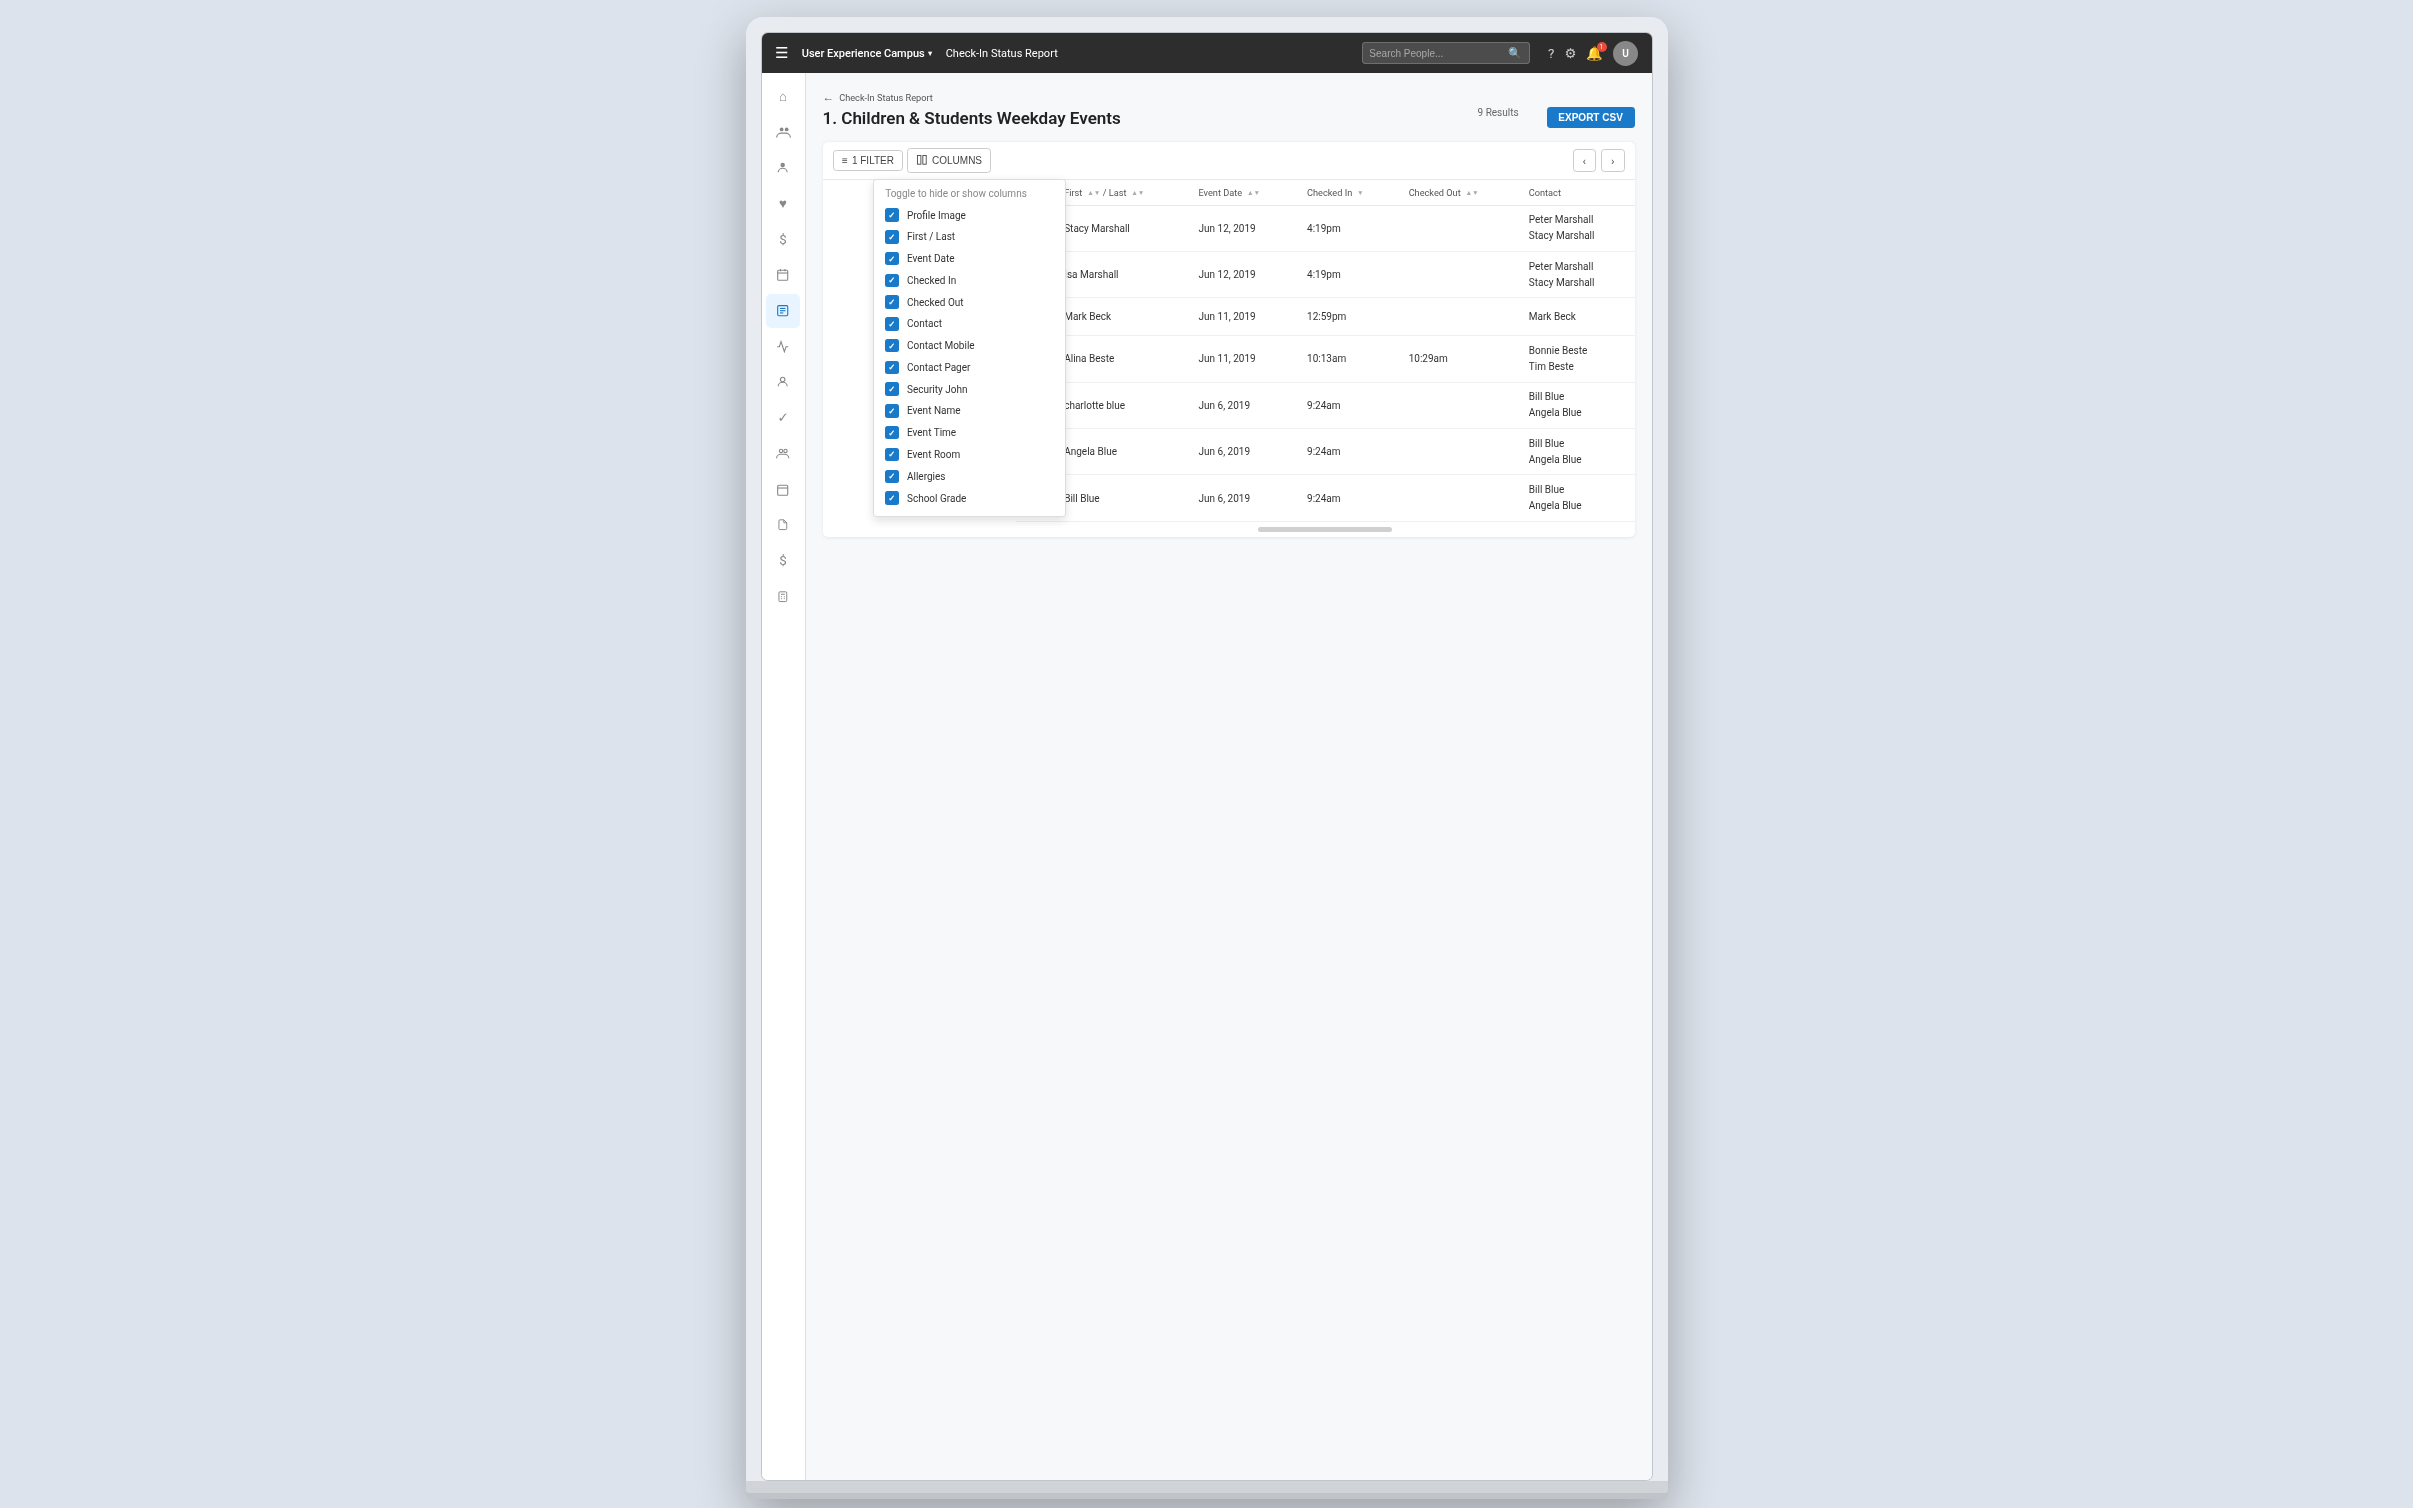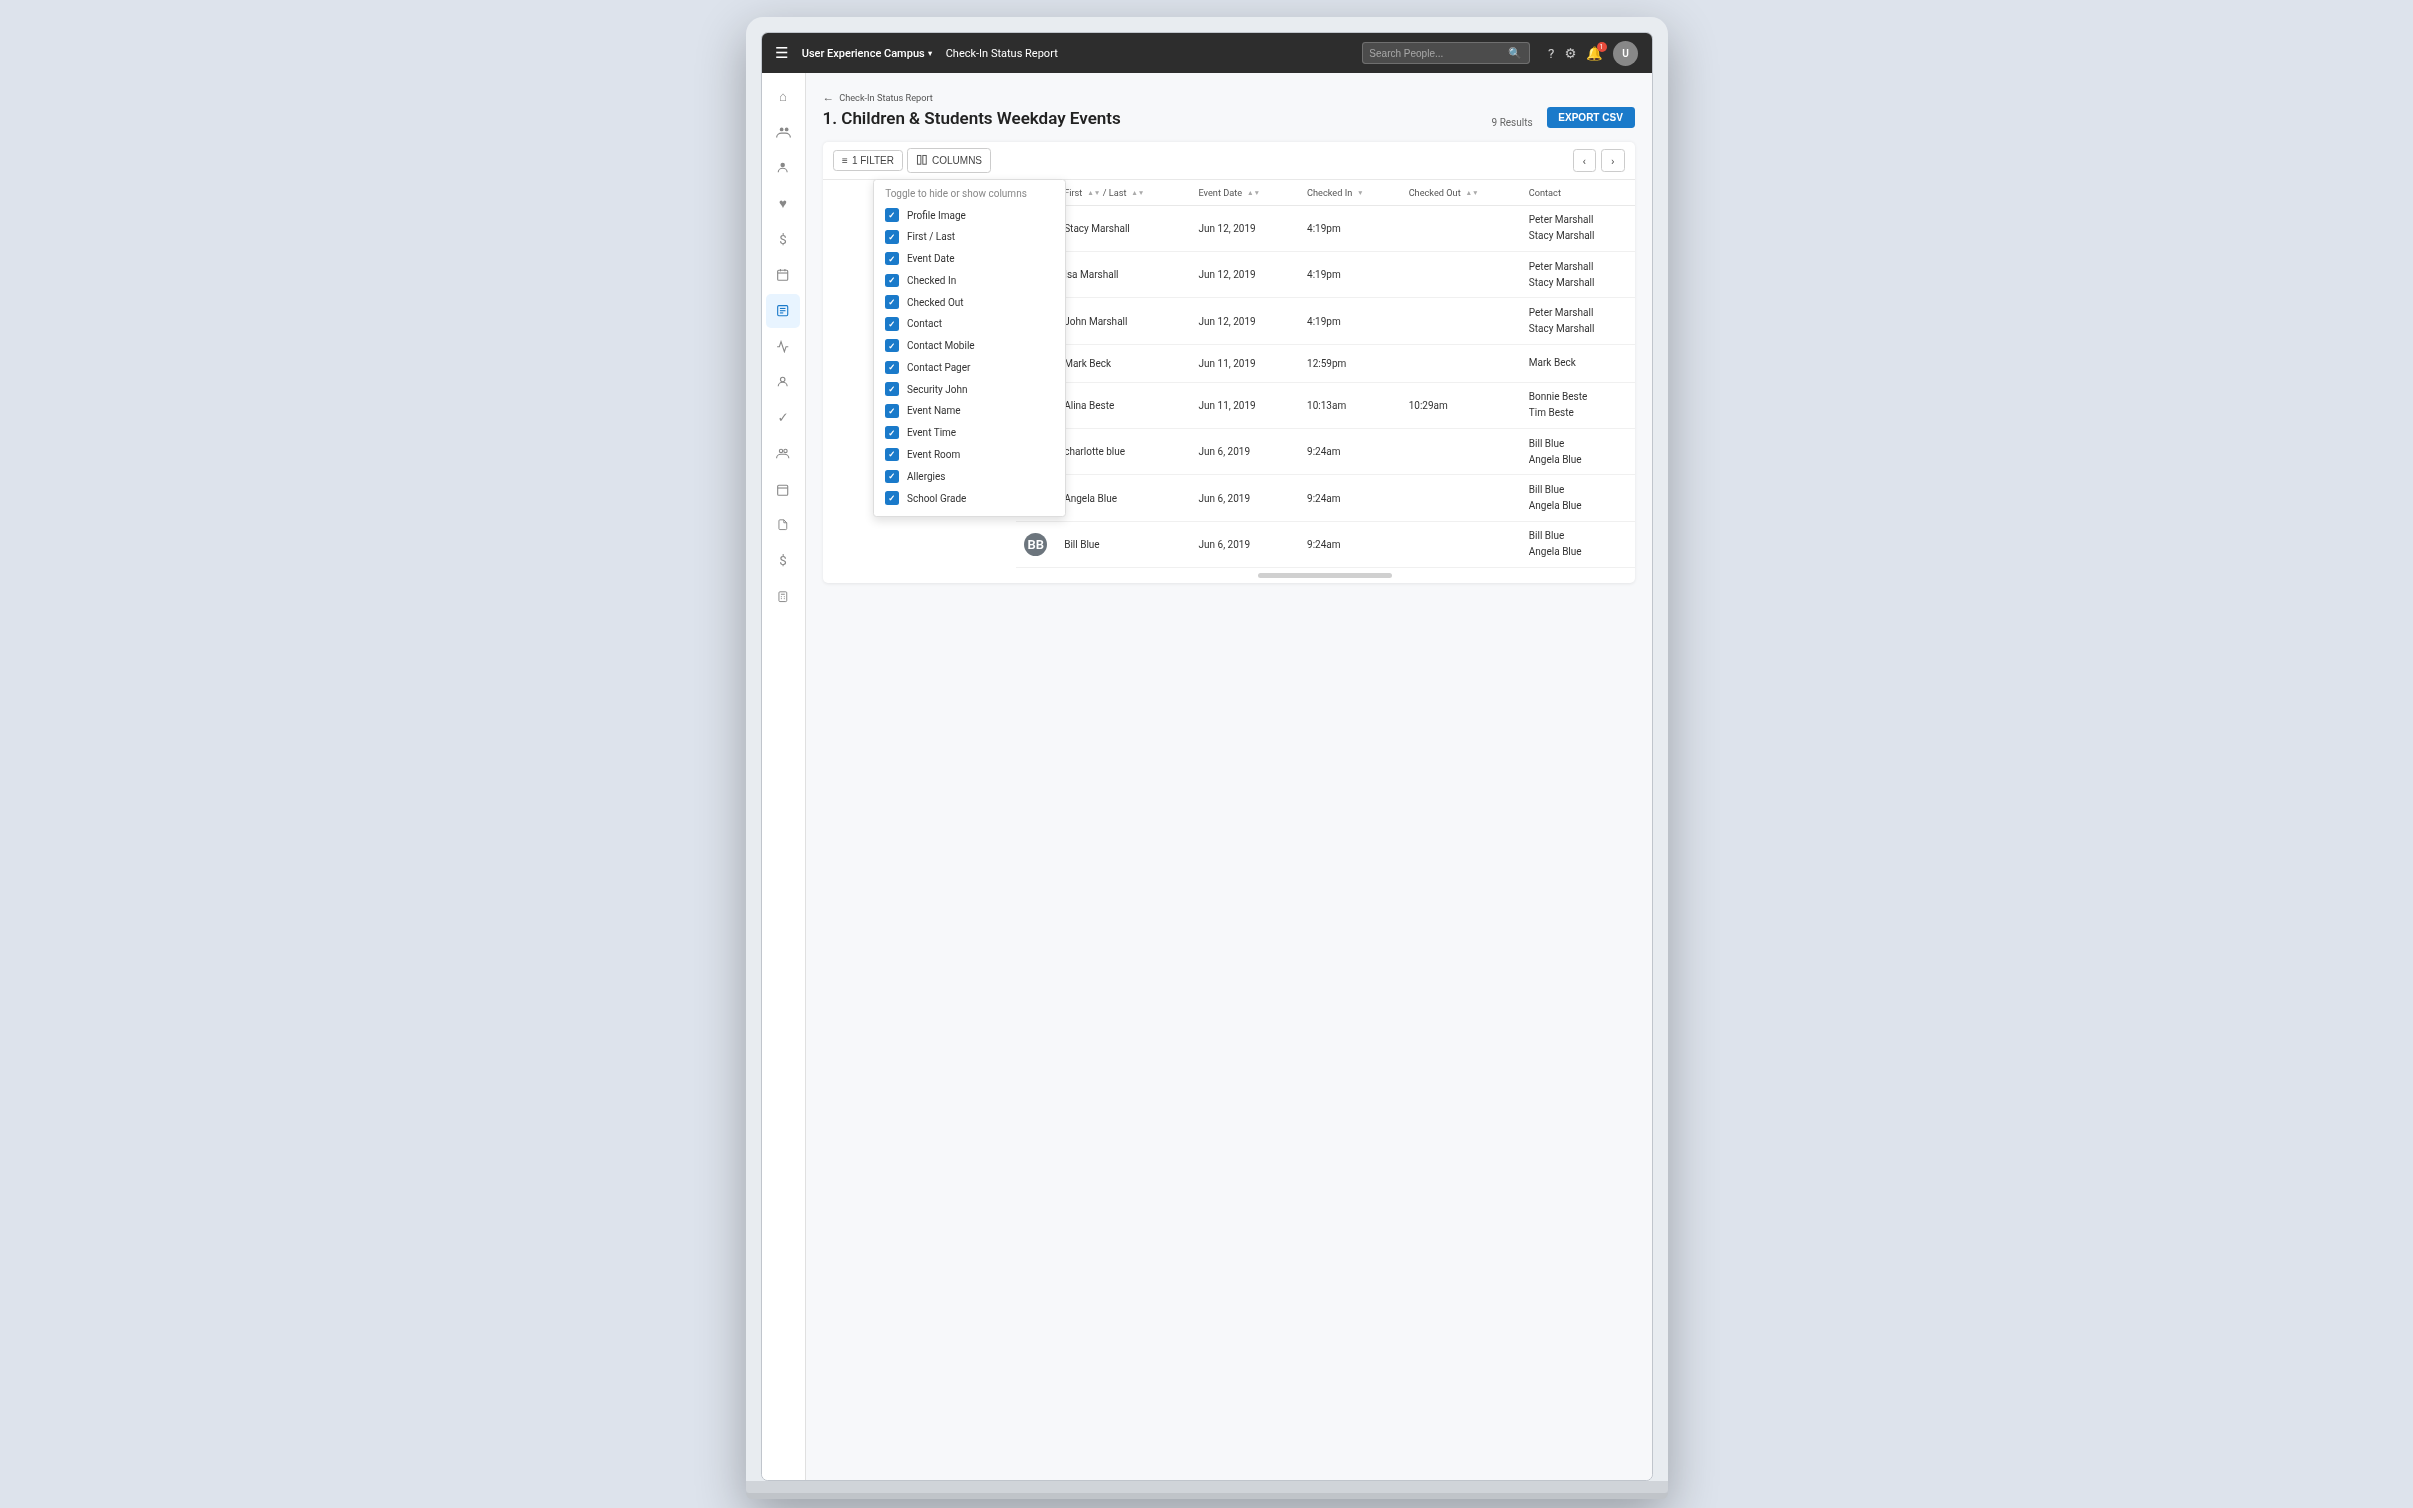--- a/index.html
+++ b/index.html
@@ -163,22 +163,22 @@
       justify-content: space-between;
       margin-bottom: 13.4px;
     }
     .page-header h1 {
       font-size: 17px;
       font-weight: 600;
       color: #222;
     }
     .header-right {
       display: flex;
-      align-items: flex-end;
-      gap: 14px;
+      align-items: flex-start;
+      gap: 28px;
     }
     .results-count {
       font-size: 10px;
       color: #666;
     }
     .export-btn {
       background: #1a7aca;
       color: #fff;
       border: none;
       border-radius: 3.4px;
@@ -638,30 +638,20 @@
                     <td>Jun 12, 2019</td>
                     <td>4:19pm</td>
                     <td></td>
                     <td class="contact-cell">Peter Marshall<br>Stacy Marshall</td>
                   </tr>
                   <tr>
                     <td>
                       <div class="person-avatar" style="background: rgb(108, 117, 125);">IM</div>
                     </td>
                     <td>Isa Marshall</td>
-                    <td>Jun 12, 2019</td>
-                    <td>4:19pm</td>
-                    <td></td>
-                    <td class="contact-cell">Peter Marshall<br>Stacy Marshall</td>
-                  </tr>
-                  <tr>
-                    <td>
-                      <div class="person-avatar" style="background: rgb(187, 187, 187);"></div>
-                    </td>
-                    <td>John Marshall</td>
                     <td>Jun 12, 2019</td>
                     <td>4:19pm</td>
                     <td></td>
                     <td class="contact-cell">Peter Marshall<br>Stacy Marshall</td>
                   </tr>
                   <tr>
                     <td>
                       <div class="person-avatar" style="background: rgb(23, 162, 184);">MB</div>
                     </td>
                     <td>Mark Beck</td>

